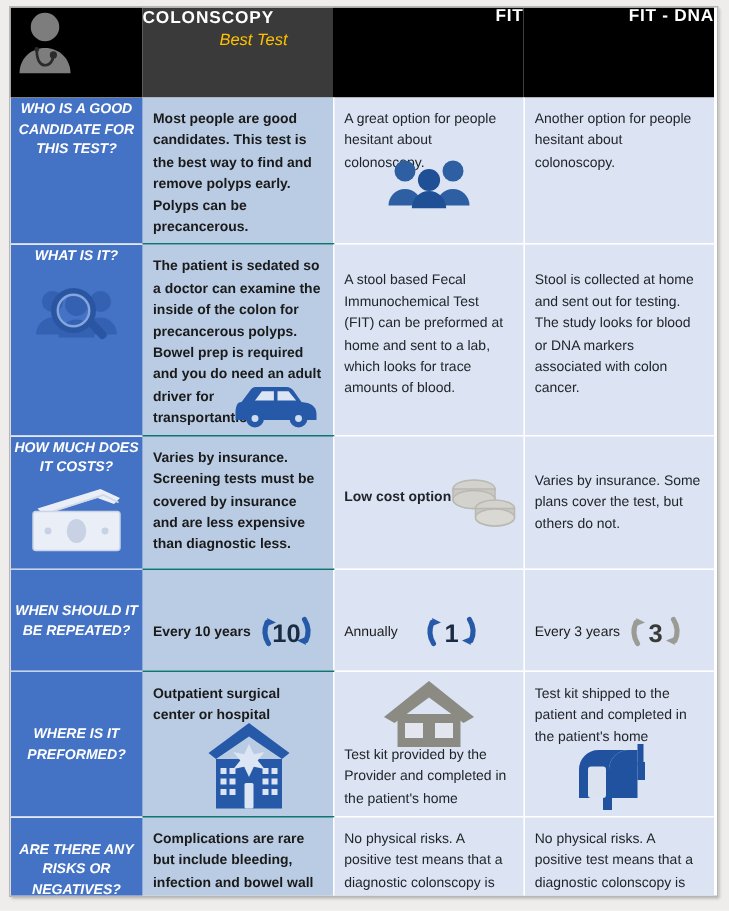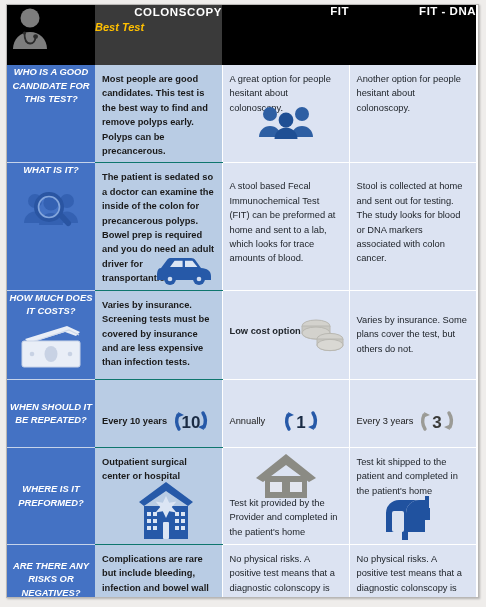--- a/index.html
+++ b/index.html
@@ -28,25 +28,25 @@
   table.matrix td{
     vertical-align:top;
     padding:0;
   }
   
   .hdr td{background:#000000;height:60px;vertical-align:middle;}
   .hdr .hdr-icon-cell{width:88px;text-align:center;}
   .hdr .hdr-best{background:#3a3a3a;}
   .hdr-title{
     color:#ffffff;font-weight:bold;font-size:11.5px;
-    letter-spacing:.6px;text-align:right;line-height:1.25;
+    letter-spacing:.6px;text-align:left;line-height:1.25;
   }
   .hdr-sub{
-    color:#ffc000;font-weight:bold;font-style:italic;font-size:11px;
-    text-align:left;margin-top:2px;
+    color:#ffc000;font-weight:normal;font-style:italic;font-size:11px;
+    text-align:center;margin-top:2px;margin-left:21px;
   }
   .hdr-plain{
     color:#ffffff;font-weight:bold;font-size:11.5px;
     letter-spacing:.5px;text-align:right;
   }
   
   .qcell{
     width:88px;
     background:#4472c4;
     color:#ffffff;
@@ -180,21 +180,21 @@
           <path d="M8 15 L50 2 L63 8 L59 12 L48 8 L12 19z" fill="#e9eef7"></path>
           <path d="M12 19 L52 6 L62 11" fill="none" stroke="#cfd9ea" stroke-width="1.2"></path>
           <rect x="5" y="17" width="58" height="26" rx="2" fill="#e9eef7" stroke="#c9d4e8" stroke-width="1"></rect>
           <ellipse cx="34" cy="30" rx="6.5" ry="8" fill="#c8d2e4"></ellipse>
           <circle cx="15" cy="30" r="2.3" fill="#c8d2e4"></circle>
           <circle cx="53" cy="30" r="2.3" fill="#c8d2e4"></circle>
         </svg>
       </div>
     </td>
     <td class="c1">
-      <div class="txt">Varies by insurance. Screening tests must be covered by insurance and are less expensive than infection tests.</div>
+      <div class="txt">Varies by insurance. Screening tests must be covered by insurance and are less expensive than diagnostic less.</div>
     </td>
     <td class="c2">
       <div class="cellwrap">
         <div class="txt light" style="padding-top:33px;font-weight:700">Low cost option</div>
         <div class="ic" style="left:74px;top:22px">
           <svg width="50" height="44" viewBox="0 0 50 44" aria-hidden="true">
             <ellipse cx="19" cy="13" rx="14" ry="6" fill="#d3d2cd" stroke="#b9b8b2" stroke-width="1"></ellipse>
             <path d="M5 13v7c0 3.3 6.3 6 14 6s14-2.7 14-6v-7z" fill="#c9c8c2" stroke="#b9b8b2" stroke-width="1"></path>
             <ellipse cx="19" cy="20" rx="14" ry="6" fill="#d3d2cd" stroke="#b9b8b2" stroke-width="1"></ellipse>
             <ellipse cx="33" cy="26" rx="13" ry="5.6" fill="#d3d2cd" stroke="#b9b8b2" stroke-width="1"></ellipse>

